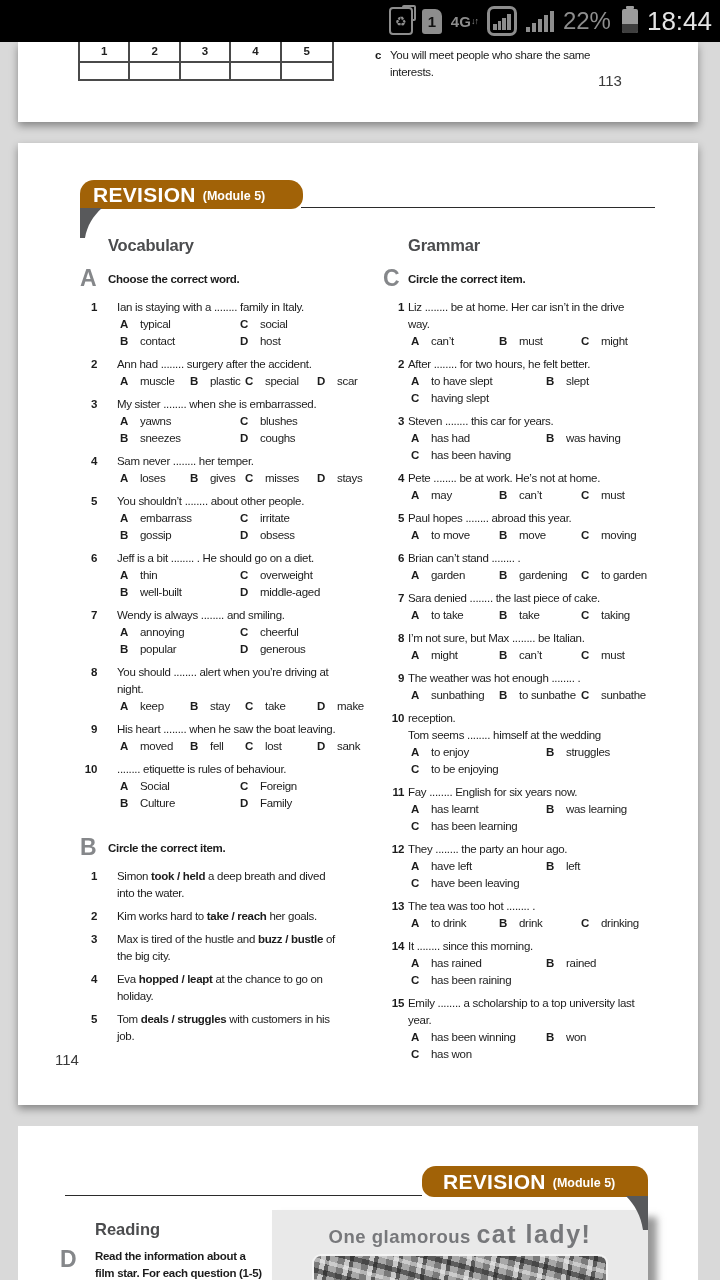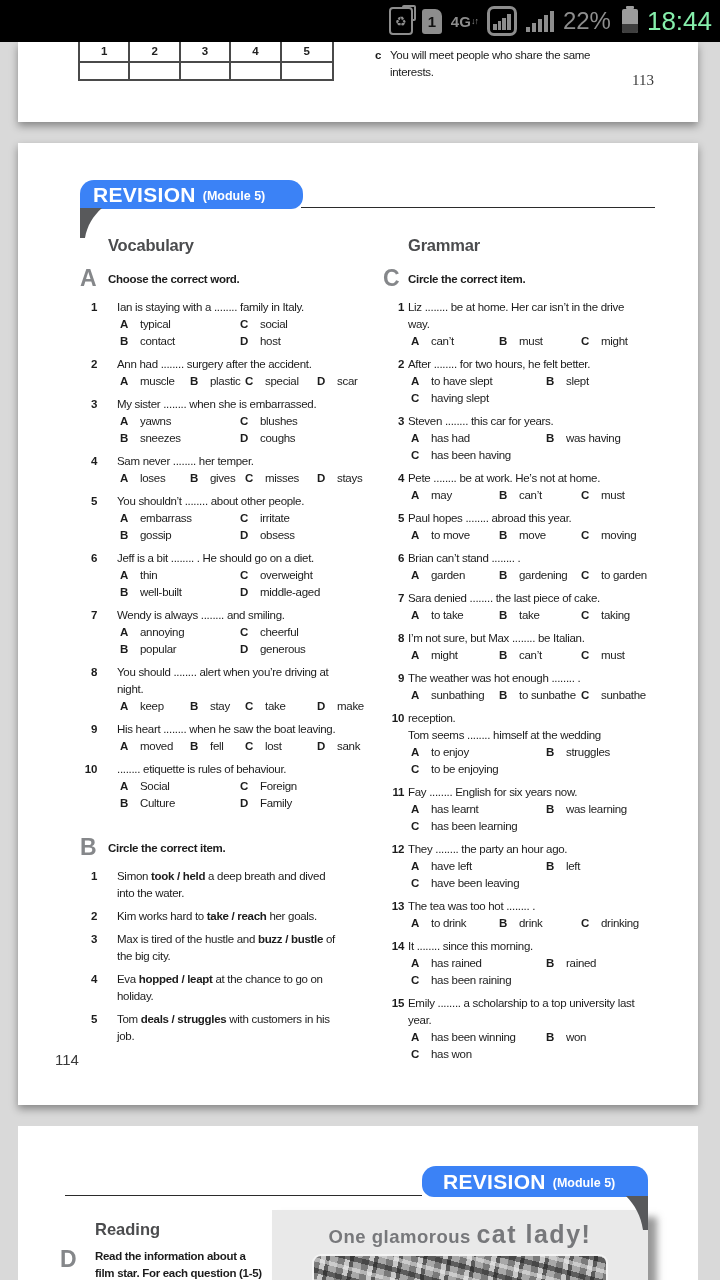--- a/index.html
+++ b/index.html
@@ -2,21 +2,21 @@
 <html><head>
 <meta charset="utf-8">
 <style>
   html,body{margin:0;padding:0;background:#555;}
   .screen{position:relative;width:720px;height:1280px;overflow:hidden;background:#d9d9d9;
           font-family:"Liberation Sans",sans-serif;color:#1c1c1c;}
   
   .statusbar{position:absolute;left:0;top:0;width:720px;height:42px;background:#000;
              display:flex;align-items:center;justify-content:flex-end;gap:9px;padding-right:8px;box-sizing:border-box;z-index:10;}
   .sb-txt{color:#8d8d8d;font-size:24px;line-height:1;}
-  .sb-time{color:#86efac;font-size:26px;line-height:1;}
+  .sb-time{color:#e5e5e5;font-size:26px;line-height:1;}
   .ic-recycle{position:relative;width:20px;height:24px;border:2px solid #8d8d8d;border-radius:4px;
               display:flex;align-items:center;justify-content:center;color:#8d8d8d;font-size:13px;background:#000;}
   .ic-recycle::before{content:"";position:absolute;right:-5px;top:-4px;width:10px;height:12px;border:2px solid #8d8d8d;border-radius:2px;z-index:-1;}
   .ic-sim{width:20px;height:25px;background:#8d8d8d;border-radius:3px 7px 3px 3px;display:flex;align-items:center;justify-content:center;
           color:#111;font-size:15px;font-weight:700;}
   .ic-4g{display:flex;flex-direction:row;align-items:center;color:#8d8d8d;line-height:1;}
   .ic-4g .g{font-size:15px;font-weight:700;}
   .ic-4g .arr{font-size:9px;letter-spacing:-1px;margin-top:1px;}
   .ic-sigbox{width:30px;height:30px;border:3px solid #8d8d8d;border-radius:7px;display:flex;align-items:flex-end;justify-content:center;gap:1px;padding:3px;box-sizing:border-box;}
   .ic-sigbox i{display:block;width:4px;background:#8d8d8d;}
@@ -33,24 +33,24 @@
   
   .anstable{position:absolute;left:60px;top:-7px;width:252px;display:flex;flex-wrap:wrap;border:2px solid #4a4a4a;}
   .anstable .cell{width:20%;box-sizing:border-box;border-right:2px solid #4a4a4a;text-align:center;
                   font-size:11.5px;font-weight:700;color:#222;}
   .anstable .cell:nth-child(5n){border-right:none;}
   .anstable .r1{height:26px;border-bottom:2px solid #4a4a4a;display:flex;align-items:flex-end;justify-content:center;padding-bottom:4px;}
   .anstable .r2{height:16px;}
   .topitem{position:absolute;left:357px;top:5px;display:flex;font-size:11.5px;line-height:17px;letter-spacing:-0.3px;}
   .topitem .clet{width:15px;font-weight:700;flex:none;}
   .pagenum{position:absolute;font-size:15px;color:#3a3a3a;}
-  .pn-113{left:614px;top:30px;font-family:Liberation Serif, serif;}
+  .pn-113{left:580px;top:30px;}
   .pn-114{left:37px;top:908px;}
   
-  .tab{position:absolute;background:#3b82f6;display:flex;align-items:center;padding-left:13px;box-sizing:border-box;z-index:2;}
+  .tab{position:absolute;background:#a16207;display:flex;align-items:center;padding-left:13px;box-sizing:border-box;z-index:2;}
   .tab-main{left:62px;top:37px;width:223px;height:29px;border-radius:14px 14px 12px 0;}
   .tab-bottom{left:404px;top:40px;width:226px;height:31px;border-radius:14px 14px 0 12px;padding-left:21px;}
   .tab .t1{color:#fff;font-weight:700;font-size:21px;letter-spacing:.3px;line-height:1;}
   .tab .t2{color:#fff;font-weight:700;font-size:12.5px;margin-left:7px;margin-top:4px;line-height:1;}
   .hline{position:absolute;border-top:1.6px solid #2b2b2b;height:0;}
   .curl{position:absolute;z-index:2;}
   
   .col{position:absolute;top:92px;width:300px;font-size:11.5px;line-height:17px;letter-spacing:-0.3px;}
   .col-vocab{left:62px;}
   .col-grammar{left:365px;}

